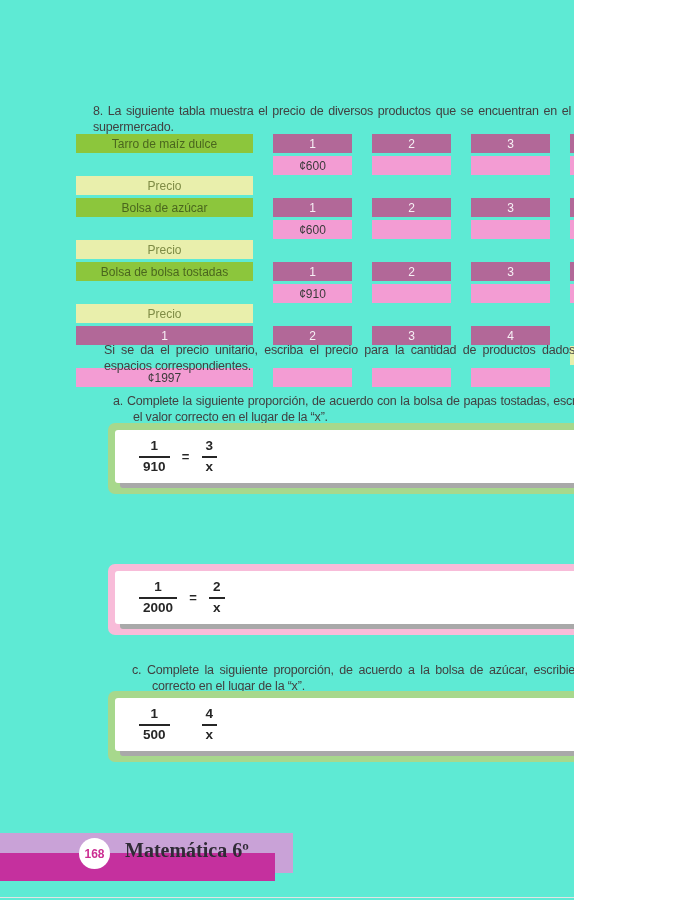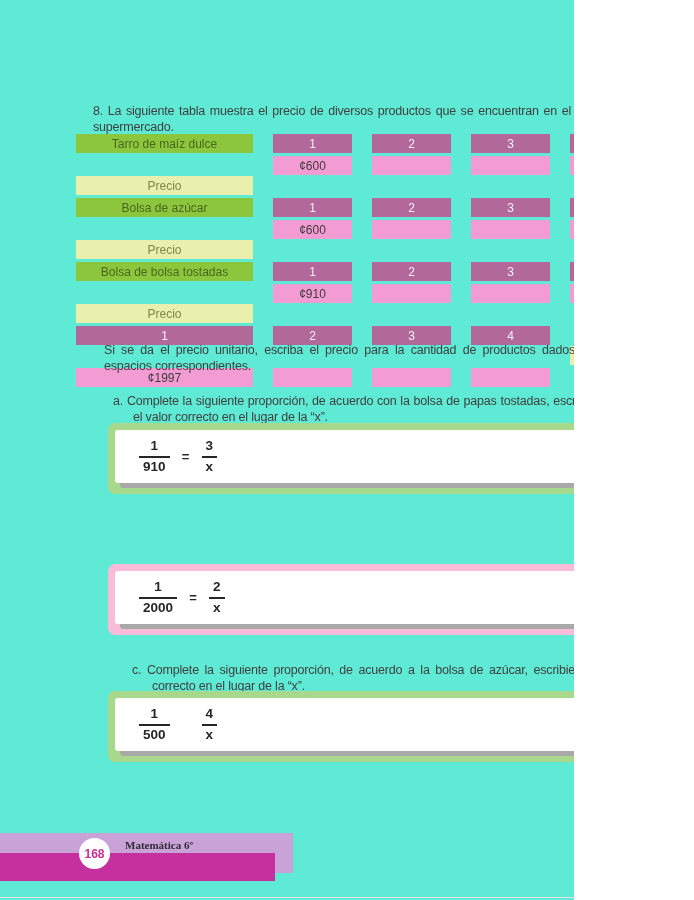--- a/index.html
+++ b/index.html
@@ -45,21 +45,21 @@
   .eq{font-weight:bold;font-size:13px;color:#262626;margin:0 10px;min-width:12px;
       text-align:center;}
 
   
   .bar-light{position:absolute;left:0;top:833px;width:293px;height:40px;background:#c9a2d7;}
   .bar-magenta{position:absolute;left:0;top:853px;width:275px;height:28px;background:#c5309e;}
   .page-circle{position:absolute;left:79px;top:830px;width:31px;height:31px;background:#ffffff;
                border-radius:50%;display:flex;align-items:center;justify-content:center;
                font-weight:bold;font-size:12px;color:#cc2e92;margin-top:8px;}
   .book-title{position:absolute;left:125px;top:839px;font-family:"Liberation Serif",serif;
-              font-weight:bold;font-size:11px;color:#302b36;}
+              font-weight:bold;font-size:20px;color:#302b36;}
   .bottom-edge{position:absolute;left:0;top:897px;width:694px;height:1px;background:#e3e3e3;}
 </style>
 </head>
 <body>
 
 <div class="page">
 
   <p class="para" id="intro">8. La siguiente tabla muestra el precio de diversos productos que se encuentran en el supermercado.</p>
 
   <div class="ptable">

